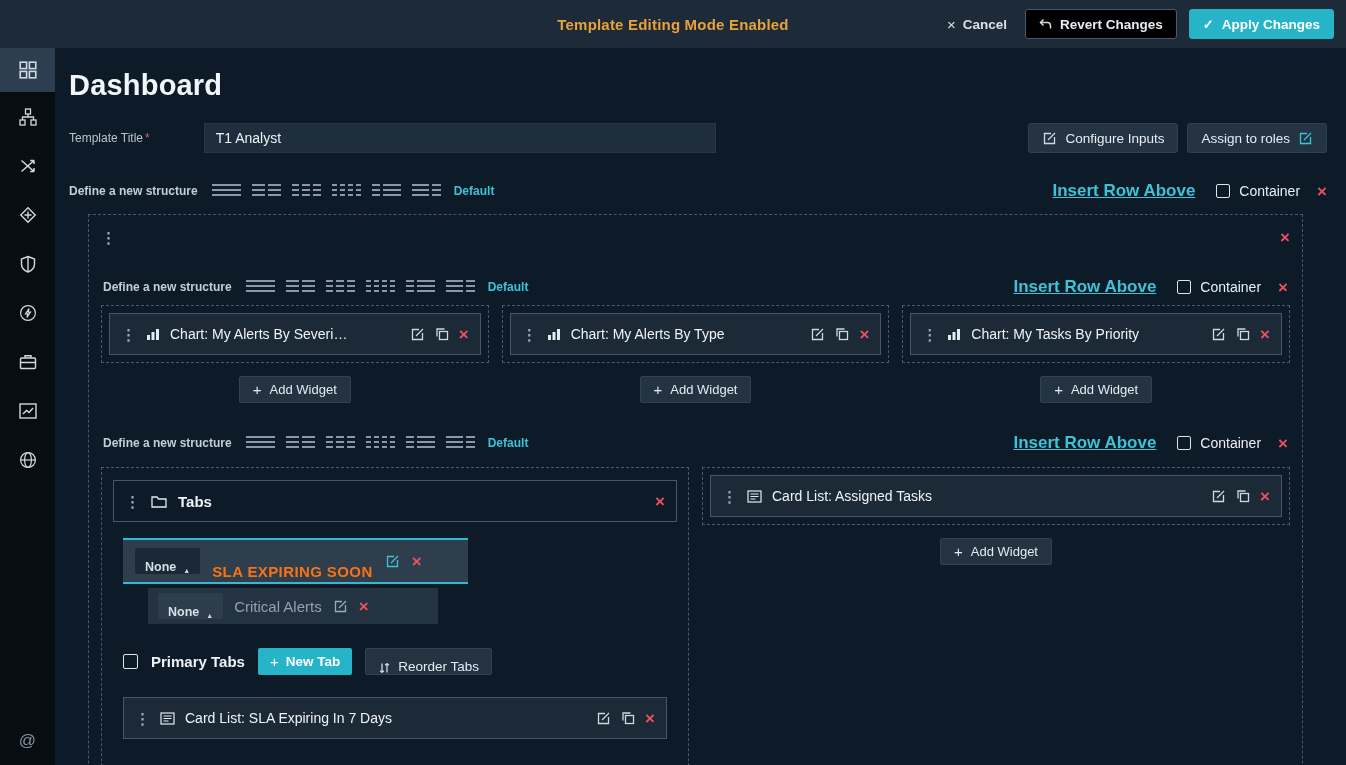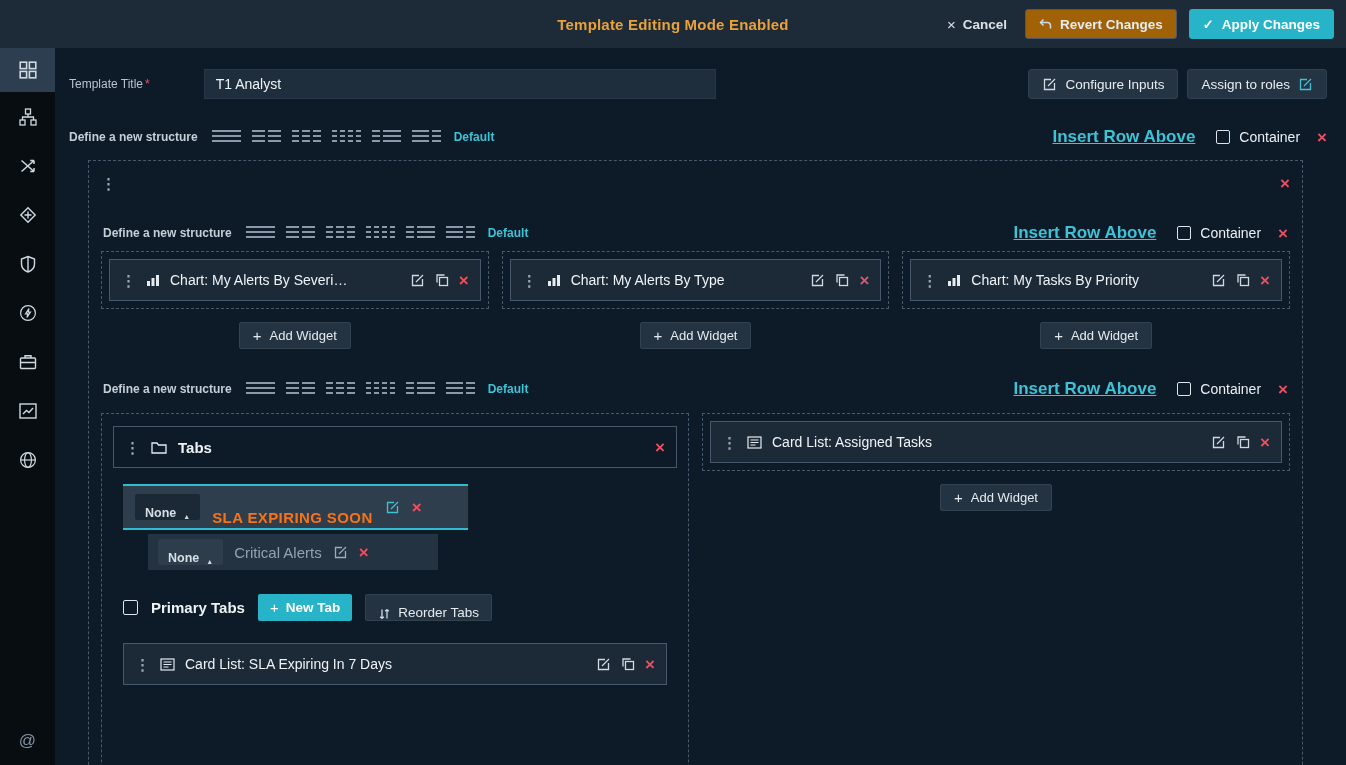--- a/index.html
+++ b/index.html
@@ -20,21 +20,21 @@
   .banner {
     position:absolute; left:50%; transform:translateX(-50%);
     color:#e9a13b; font-weight:700; font-size:15px; letter-spacing:.2px;
   }
   .topbar-actions { margin-left:auto; display:flex; align-items:center; gap:12px; padding-right:12px; }
   .btn-ghost {
     background:none; border:none; color:#d9e0e7; font-size:13.5px;
     display:flex; align-items:center; gap:7px; font-weight:600;
   }
   .btn-dark {
-    background:#a16207; border:1px solid #49596a; color:#e6ecf2; font-size:13.5px;
+    background:#000000; border:1px solid #49596a; color:#e6ecf2; font-size:13.5px;
     height:30px; padding:0 13px; border-radius:3px; display:flex; align-items:center; gap:8px; font-weight:700;
   }
   .btn-teal {
     background:#27b4c8; border:1px solid #27b4c8; color:#ffffff; font-size:13.5px;
     height:30px; padding:0 13px; border-radius:3px; display:flex; align-items:center; gap:8px; font-weight:700;
   }
   .xgl { font-size:15px; font-weight:400; line-height:1; }
   .chk { font-size:13px; line-height:1; }
 
   
@@ -243,20 +243,21 @@
     </span>
   </div>
   <div class="spacer"></div>
   <div class="side-item bottom">
     <span>@</span>
   </div>
 </div>
 
 <div class="main">
 
+  <h1 class="page-title">Dashboard</h1>
 
   <div class="title-row">
     <span class="tt-label">
       <span>Template Title</span><span class="req">*</span>
     </span>
     <input class="title-input" type="text" value="T1 Analyst" style="">
     <span class="spacer"></span>
     <button class="btn-dark">
       <span class="icon-btn">
         <svg width="15" height="15" viewBox="0 0 15 15" fill="none" stroke="currentColor" stroke-width="1.3">

